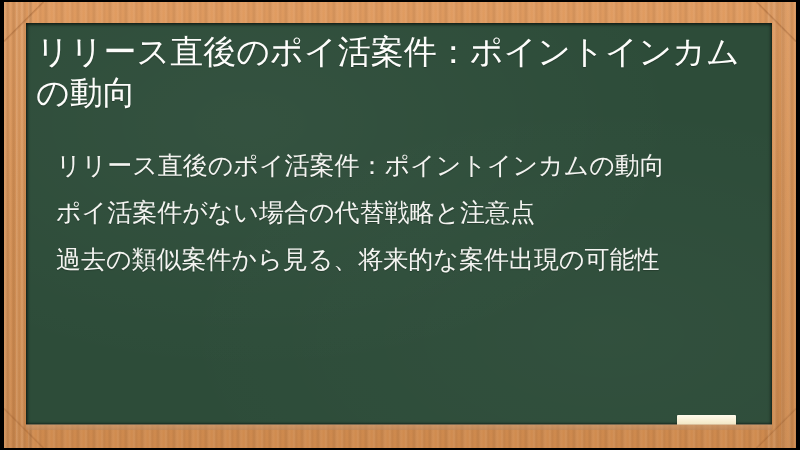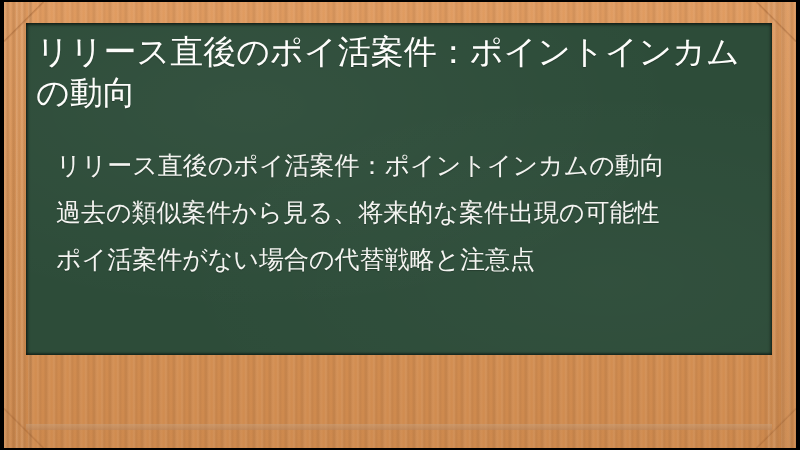--- a/index.html
+++ b/index.html
@@ -92,21 +92,21 @@
     background: linear-gradient(45deg, rgba(0,0,0,0) 47%, rgba(120,60,20,0.22) 49%, rgba(0,0,0,0) 52%); }
   .miter.br { right: 0; bottom: 0;
     background: linear-gradient(-45deg, rgba(0,0,0,0) 47%, rgba(120,60,20,0.22) 49%, rgba(0,0,0,0) 52%); }
 
   
   #chalkboard {
     position: absolute;
     left: 26px;
     top: 23px;
     width: 746px;
-    height: 332px;
+    height: 402px;
     background:
       radial-gradient(ellipse at 30% 25%, rgba(255,255,255,0.035) 0%, rgba(255,255,255,0) 60%),
       radial-gradient(ellipse at 78% 78%, rgba(255,255,255,0.025) 0%, rgba(255,255,255,0) 55%),
       #2d4c39;
     box-shadow:
       inset 0 2px 3px rgba(0,0,0,0.45),
       inset 2px 0 3px rgba(0,0,0,0.35),
       inset -2px 0 3px rgba(0,0,0,0.25),
       inset 0 -2px 2px rgba(0,0,0,0.30);
     box-sizing: border-box;
@@ -180,22 +180,22 @@
     <div class="miter bl"></div>
     <div class="miter br"></div>
   </div>
 
   <div id="chalkboard">
 
     <div id="board-title">リリース直後のポイ活案件：ポイントインカムの動向</div>
 
     <ul id="toc-list">
       <li>リリース直後のポイ活案件：ポイントインカムの動向</li>
+      <li>ポイ活案件がない場合の代替戦略と注意点</li>
       <li>過去の類似案件から見る、将来的な案件出現の可能性</li>
-      <li>ポイ活案件がない場合の代替戦略と注意点</li>
     </ul>
 
     <div id="chalk-stick"></div>
   </div>
 
   <div id="board-ledge"></div>
 
 </div>
 
 </body></html>

